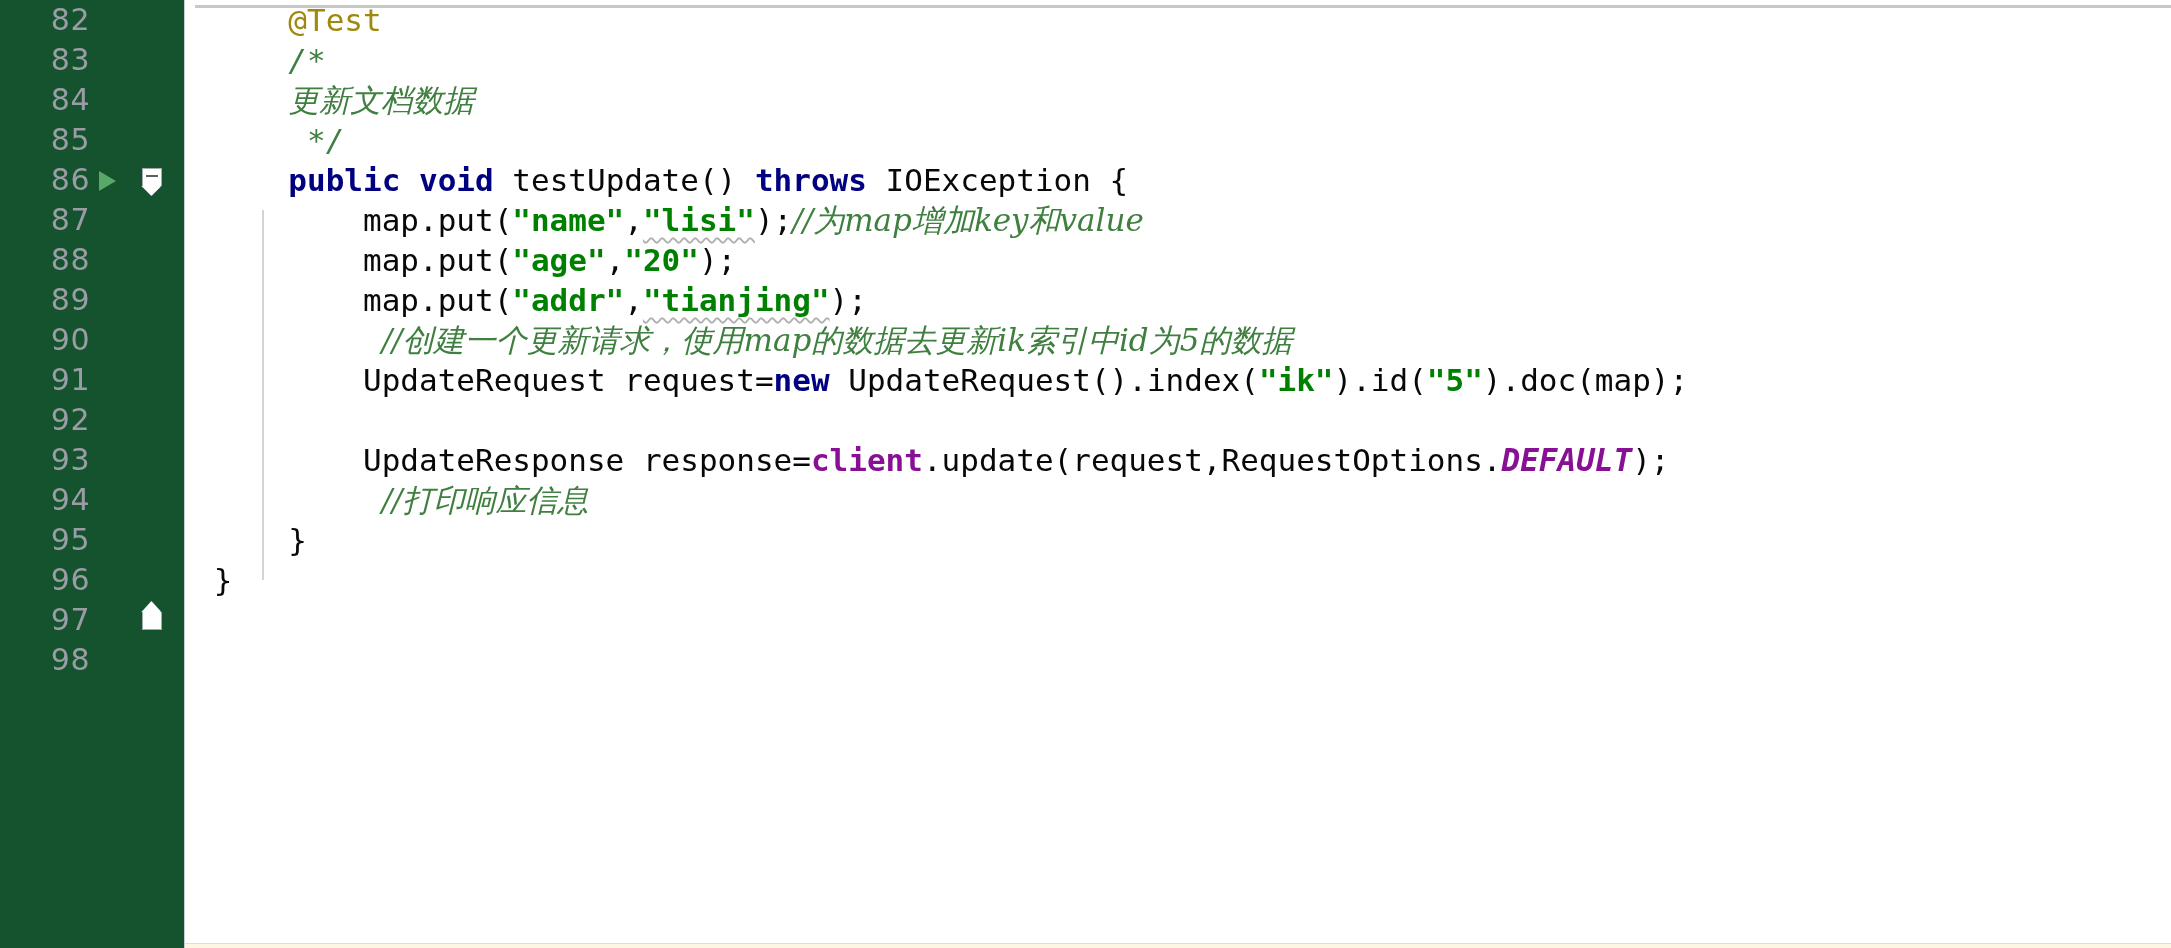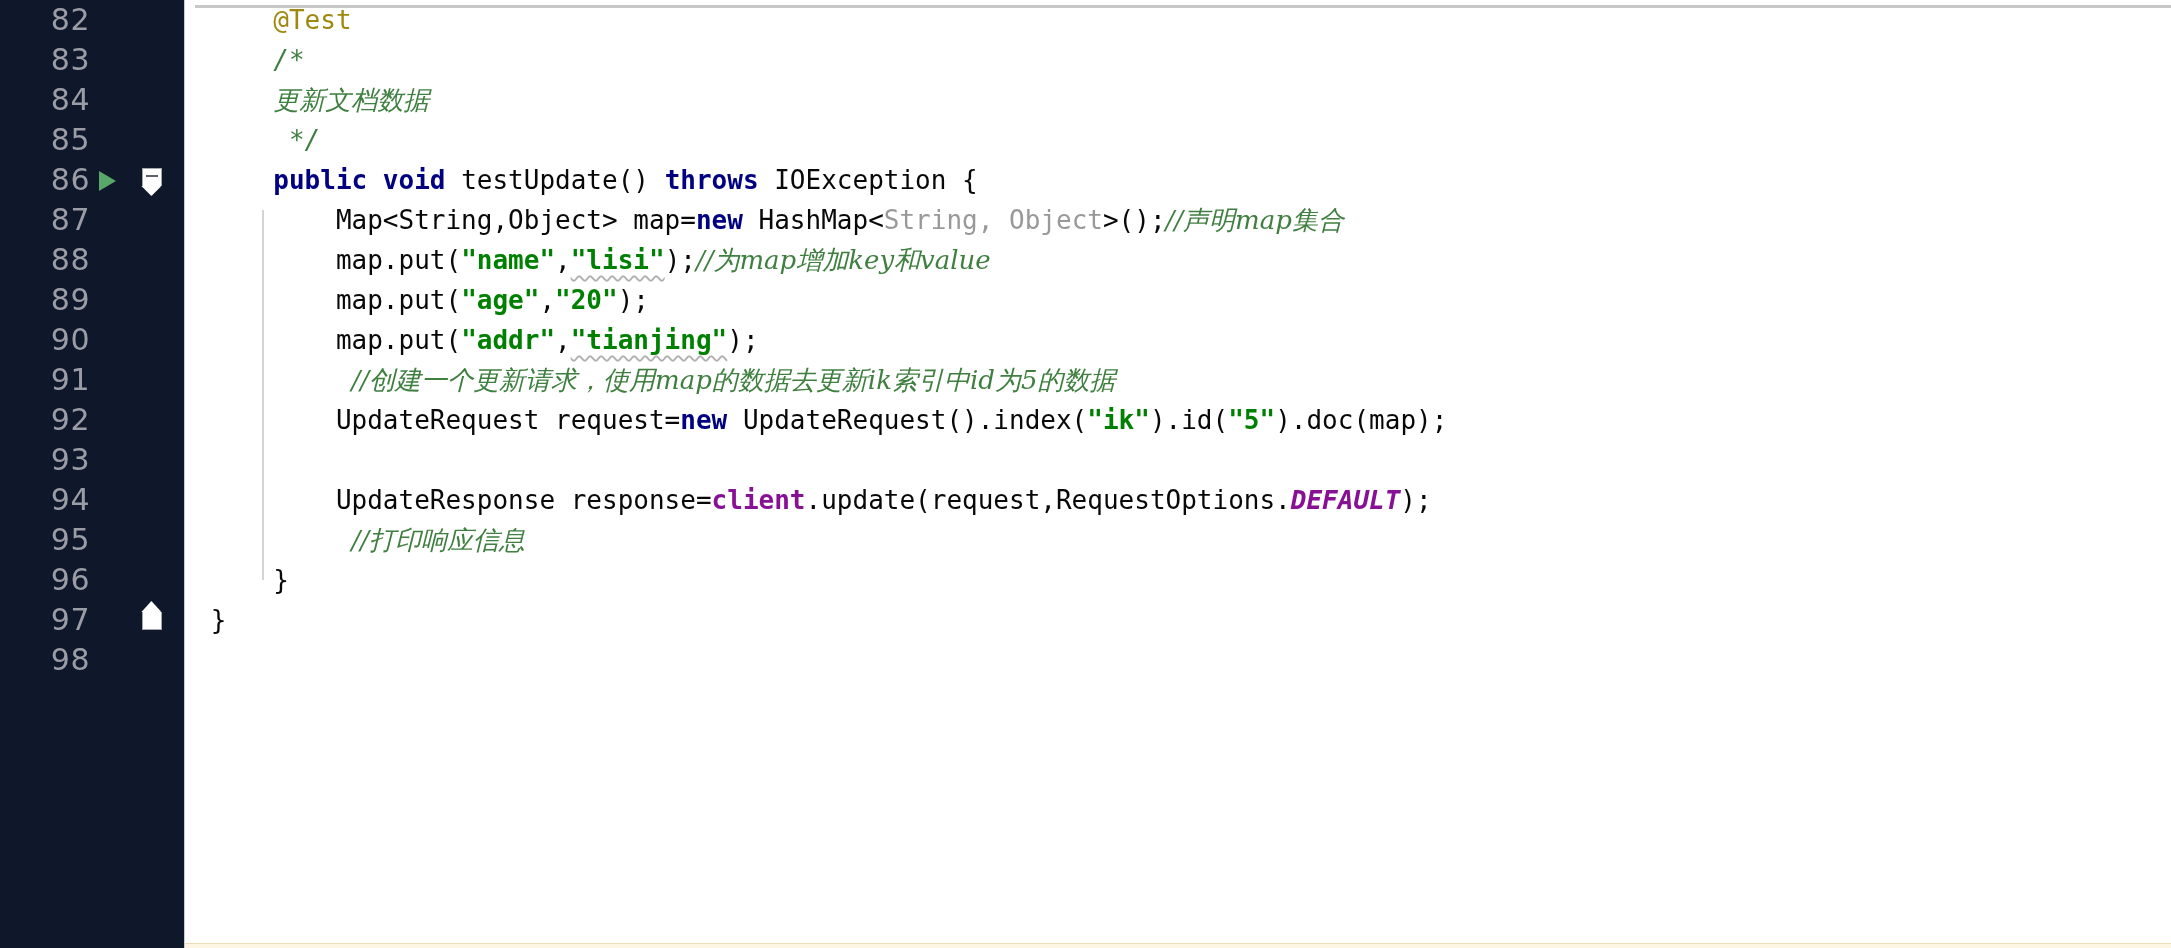--- a/index.html
+++ b/index.html
@@ -22,21 +22,21 @@
     display: flex;
     flex-direction: row;
     align-items: stretch;
   }
 
   
   .gutter {
     position: relative;
     width: 185px;
     flex: 0 0 185px;
-    background: #0f172a;
+    background: #14532d;
     border-right: 1px solid #c9ccd6;
     box-sizing: border-box;
   }
   .gutter-col-numbers {
     position: absolute;
     left: 0;
     top: 0;
     width: 90px;
   }
   .gutter-row {
@@ -162,21 +162,21 @@
   .code-lines {
     position: absolute;
     top: 0;
     left: 0;
     right: 0;
   }
   .code-line {
     height: 40px;
     line-height: 40px;
     white-space: pre;
-    font-size: 26px;
+    font-size: 31px;
     font-family: "DejaVu Sans Mono", "Liberation Mono", monospace;
     color: #080808;
     padding-left: 10px;
   }
 
   
   .indent-guide {
     position: absolute;
     width: 2px;
     background: #d4d4d4;
@@ -297,21 +297,20 @@
       <div class="code-line"><span class="plain">     </span><span class="annot">@Test</span></div>
 
       <div class="code-line"><span class="plain">     </span><span class="cmt">/*</span></div>
 
       <div class="code-line"><span class="plain">     </span><span class="cmt-cjk">更新文档数据</span></div>
 
       <div class="code-line"><span class="plain">      </span><span class="cmt">*/</span></div>
 
       <div class="code-line"><span class="plain">     </span><span class="kw">public</span><span class="plain"> </span><span class="kw">void</span><span class="plain"> </span><span class="plain">testUpdate()</span><span class="plain"> </span><span class="kw">throws</span><span class="plain"> </span><span class="plain">IOException</span><span class="plain"> </span><span class="plain">{</span></div>
 
-      <div class="code-line"><span class="plain">         </span><span class="plain">Map&lt;String,Object&gt;</span><span class="plain"> </span><span class="plain">map=</span><span class="kw">new</span><span class="plain"> </span><span class="plain">HashMap&lt;</span><span class="typehint">String, Object</span><span class="plain">&gt;();</span><span class="cmt-cjk">//声明map集合</span></div>
 
       <div class="code-line"><span class="plain">         </span><span class="plain">map.put(</span><span class="str">"name"</span><span class="plain">,</span><span class="str squiggle">"lisi"</span><span class="plain">);</span><span class="cmt-cjk">//为map增加key和value</span></div>
 
       <div class="code-line"><span class="plain">         </span><span class="plain">map.put(</span><span class="str">"age"</span><span class="plain">,</span><span class="str">"20"</span><span class="plain">);</span></div>
 
       <div class="code-line"><span class="plain">         </span><span class="plain">map.put(</span><span class="str">"addr"</span><span class="plain">,</span><span class="str squiggle">"tianjing"</span><span class="plain">);</span></div>
 
       <div class="code-line"><span class="plain">          </span><span class="cmt-cjk">//创建一个更新请求，使用map的数据去更新ik索引中id为5的数据</span></div>
 
       <div class="code-line"><span class="plain">         </span><span class="plain">UpdateRequest</span><span class="plain"> request=</span><span class="kw">new</span><span class="plain"> UpdateRequest().index(</span><span class="str">"ik"</span><span class="plain">).id(</span><span class="str">"5"</span><span class="plain">).doc(map);</span></div>

